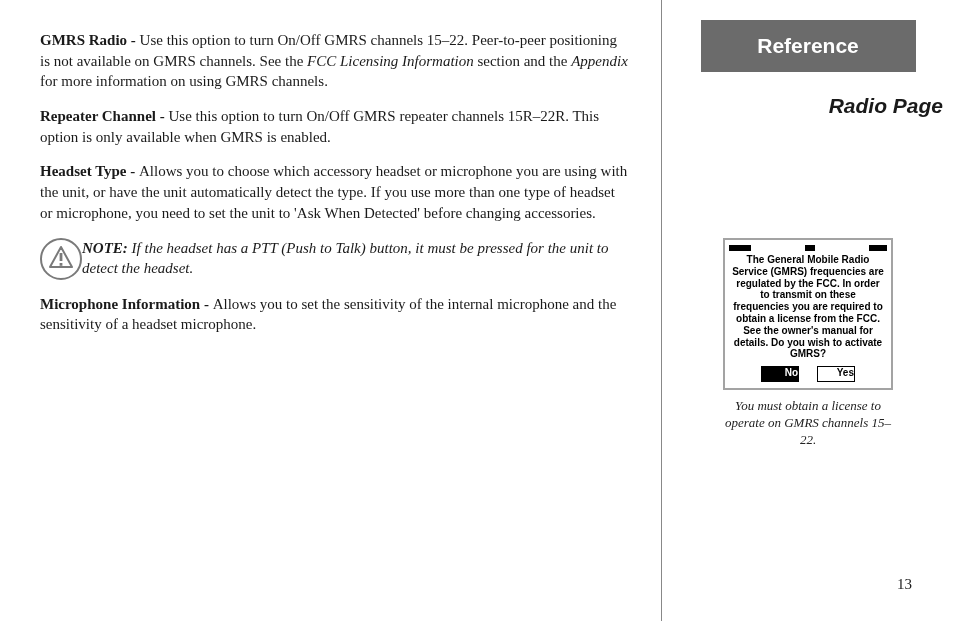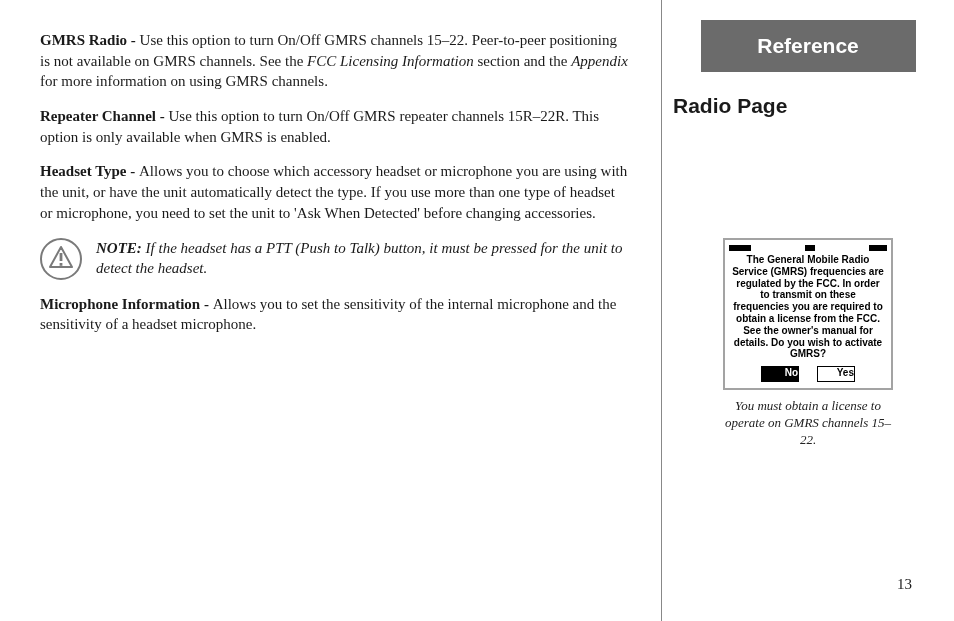--- a/index.html
+++ b/index.html
@@ -2,29 +2,29 @@
 <html><head>
 <meta charset="utf-8">
 <style>
   * { box-sizing: border-box; margin: 0; padding: 0; }
   html, body { width: 954px; height: 621px; background: #fff; font-family: "Times New Roman", Georgia, serif; color: #1a1a1a; }
   .page { width: 954px; height: 621px; position: relative; }
   .main-col { position: absolute; left: 40px; top: 30px; width: 590px; }
   .para { font-size: 15px; line-height: 1.38; margin-bottom: 14px; font-weight: 300; }
   .para .bold-label { font-weight: 700; }
   .italic { font-style: italic; }
-  .note-row { display: flex; align-items: flex-start; gap: 14px; margin-bottom: 14px; }
+  .note-row { display: flex; align-items: flex-start; margin-bottom: 14px; }
   .note-icon { flex: 0 0 42px; width: 42px; height: 42px; }
   .note-icon svg { display: block; }
   .note-text { font-size: 15px; line-height: 1.38; font-style: italic; font-weight: 300; }
   .note-text .note-strong { font-weight: 700; font-style: italic; }
   .divider { position: absolute; left: 661px; top: 0; width: 1px; height: 621px; background: #888; }
   .right-col { position: absolute; left: 673px; top: 0; width: 270px; }
   .ref-banner { width: 215px; margin: 20px auto 0; background: #6b6b6b; color: #fff; text-align: center; padding: 14px 0; font-family: "Trebuchet MS", "Segoe UI", sans-serif; font-weight: 700; font-size: 21px; }
-  .ref-sub { text-align: left; margin-top: 22px; font-family: "Trebuchet MS", "Segoe UI", sans-serif; font-weight: 700; font-size: 21px; color: #1a1a1a; }
+  .ref-sub { text-align: right; margin-top: 22px; font-family: "Trebuchet MS", "Segoe UI", sans-serif; font-weight: 700; font-size: 21px; color: #1a1a1a; font-style: italic; }
   .device-wrap { width: 170px; margin: 120px auto 0; }
   .device-screen { border: 2px solid #a3a3a3; background: #fff; padding: 4px 4px 6px; }
   .device-topbar { display: flex; justify-content: space-between; align-items: center; height: 8px; margin-bottom: 2px; }
   .topbar-seg { height: 6px; background: #000; }
   .device-msg { font-family: Tahoma, Verdana, sans-serif; font-size: 10px; font-weight: 700; line-height: 1.18; text-align: center; color: #000; padding: 0 2px 4px; }
   .device-btns { display: flex; justify-content: center; gap: 18px; margin-top: 2px; }
   .dev-btn { width: 38px; height: 16px; border: 1px solid #000; font-family: Tahoma, Verdana, sans-serif; font-size: 10px; font-weight: 700; text-align: right; line-height: 12px; }
   .dev-btn.sel { background: #000; color: #fff; }
   .dev-btn.unsel { background: #fff; color: #000; }
   .caption { text-align: center; font-style: italic; font-size: 13px; line-height: 1.3; margin-top: 8px; font-weight: 300; color: #222; }

